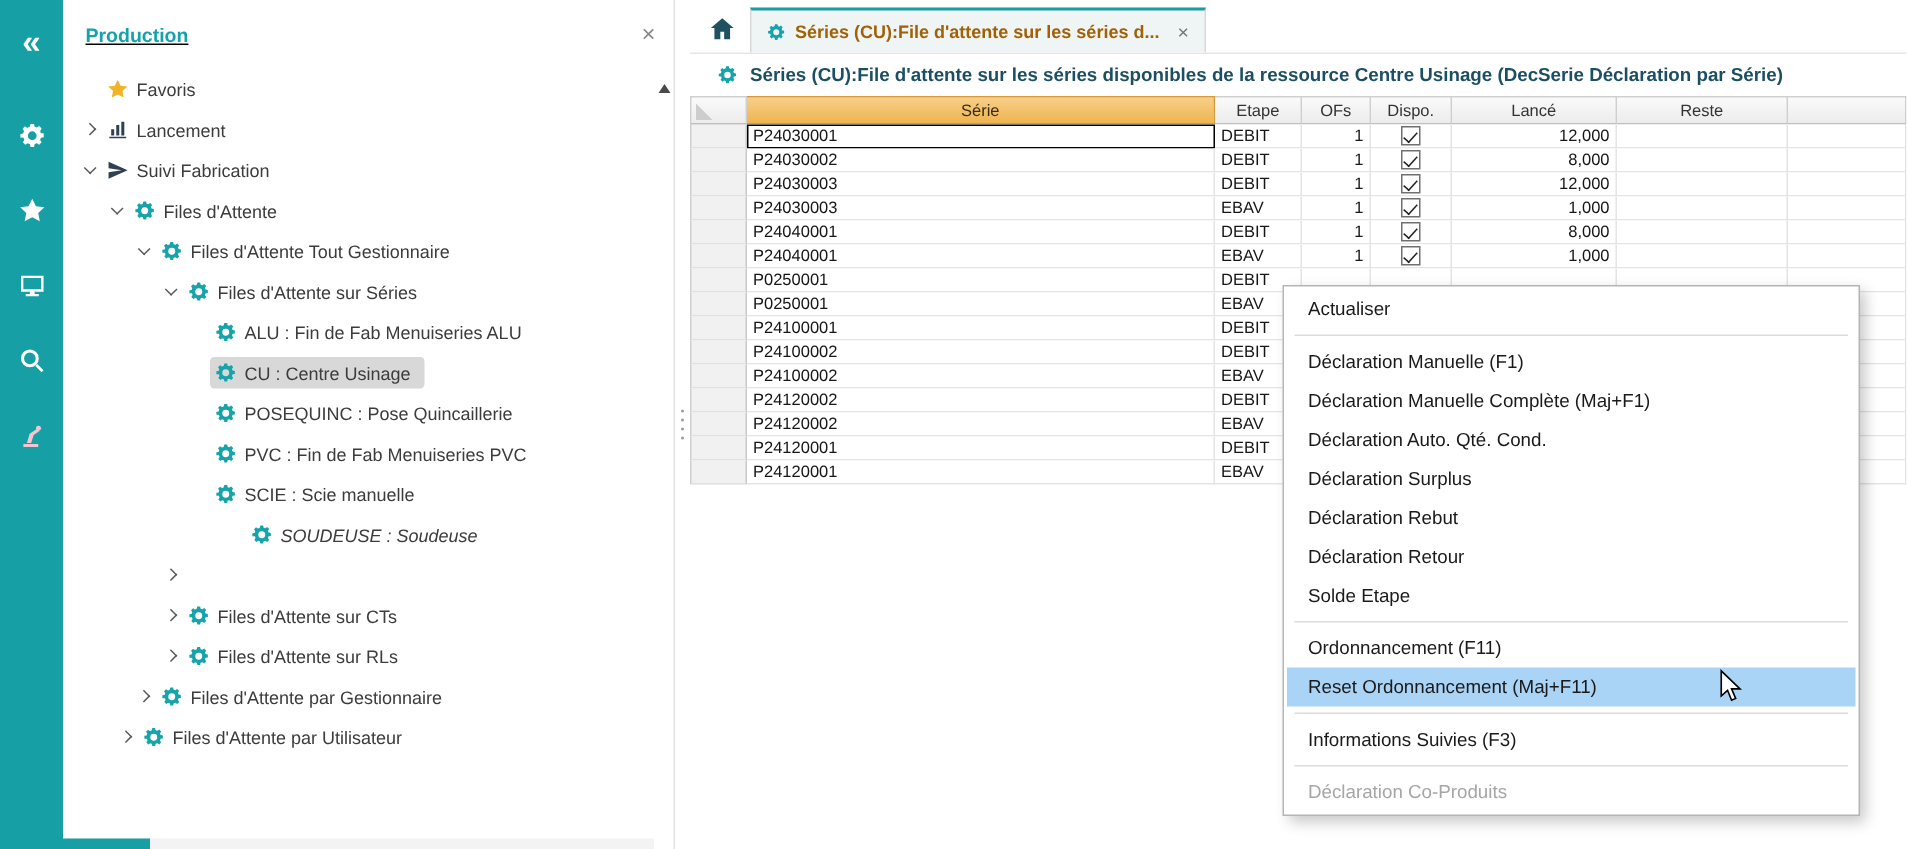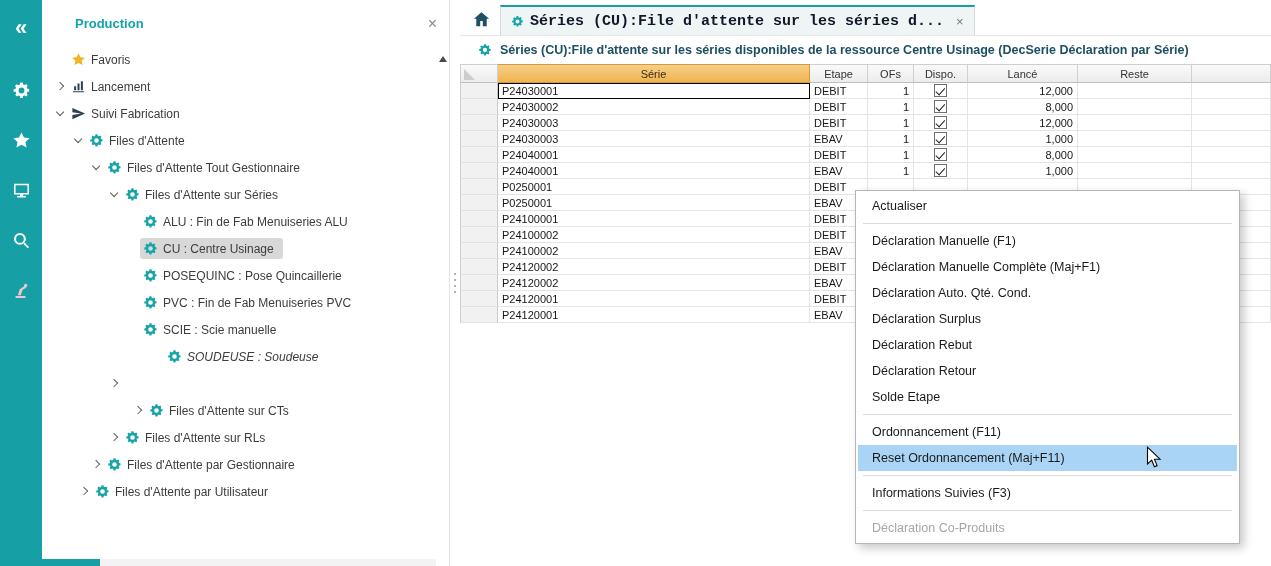--- a/index.html
+++ b/index.html
@@ -16,21 +16,21 @@
   .rail-btn{height:34px;width:42px;display:flex;align-items:center;justify-content:center;}
   .rail-btn + .rail-btn{margin-top:16px;}
   .rail-btn:first-child{margin-bottom:12px;}
   .rail-glyph{color:#fff;font-size:22px;font-weight:bold;line-height:1;}
   .ic{display:block;}
   .rail-ic{width:19px;height:19px;fill:#fff;}
   .rail-ic.robot{fill:#F2C6CE;}
 
   
   .sidebar{width:408px;flex-shrink:0;position:relative;background:#fff;border-right:1px solid #e3e3e3;box-sizing:border-box;}
-  .sidebar-header{height:46px;display:flex;align-items:center;padding-left:33px;}
+  .sidebar-header{height:46px;display:flex;align-items:center;padding-left:15px;text-decoration:underline;}
   .sidebar-title{color:#13A3A9;font-weight:bold;font-size:13px;}
   .sidebar-close{position:absolute;top:16px;right:12px;color:#8a8a8a;font-size:16px;line-height:1;}
   .tree{position:absolute;top:46px;left:0;right:13px;bottom:8px;overflow:hidden;}
   .tree-item{height:27px;display:flex;align-items:center;font-size:12px;color:#3c3c3c;white-space:nowrap;}
   .chev{width:16px;flex-shrink:0;display:flex;justify-content:center;align-items:center;}
   .chev i{border:solid #5a5a5a;border-width:0 1.5px 1.5px 0;padding:2.6px;display:inline-block;}
   .chev.collapsed i{transform:rotate(-45deg);}
   .chev.expanded i{transform:rotate(45deg);margin-top:-3px;}
   .ti-wrap{display:flex;align-items:center;padding:3px 9px 3px 3px;border-radius:3px;}
   .ti-wrap.selected{background:#D8D8D8;}
@@ -45,21 +45,21 @@
   .splitter{width:10px;flex-shrink:0;background:#fff;display:flex;flex-direction:column;align-items:center;justify-content:center;gap:4px;}
   .splitter .dot{width:2px;height:2px;border-radius:50%;background:#9a9a9a;}
 
   
   .main{flex:1;position:relative;background:#fff;}
   .tabbar{height:36px;display:flex;align-items:flex-end;border-bottom:1px solid #e6e6e6;background:#fff;padding-left:8px;box-sizing:border-box;}
   .home-btn{width:26px;height:28px;display:flex;align-items:center;justify-content:center;margin-bottom:2px;}
   .home-ic{width:19px;height:19px;fill:#1F5160;}
   .tab{height:30px;display:flex;align-items:center;background:#EFF4F5;border-top:2px solid #16A0A6;border-left:1px solid #d9d9d9;border-right:1px solid #d9d9d9;padding:0 10px;margin-left:6px;box-sizing:border-box;}
   .tab-gear{width:13px;height:13px;fill:#16A3A9;margin-right:6px;}
-  .tab-label{font-size:15px;font-weight:bold;color:#0f172a;white-space:nowrap;font-family:Liberation Mono, monospace;}
+  .tab-label{font-size:12px;font-weight:bold;color:#a16207;white-space:nowrap;}
   .tab-close{color:#777;font-size:13px;margin-left:12px;line-height:1;}
   .docheader{height:28px;display:flex;align-items:center;padding-left:18px;background:#fff;}
   .hdr-gear{width:14px;height:14px;fill:#16A3A9;margin-right:8px;flex-shrink:0;}
   .doc-title{font-size:12.5px;font-weight:bold;color:#1D4F63;white-space:nowrap;}
 
   
   .grid{position:absolute;top:64px;left:0;width:811px;}
   .grid-header{display:flex;height:19px;}
   .gh{box-sizing:border-box;height:19px;border-top:1px solid #cfcfcf;border-right:1px solid #cfcfcf;border-bottom:1px solid #bfbfbf;background:linear-gradient(#fafafa,#ececec);font-size:11px;color:#333;display:flex;align-items:center;justify-content:center;overflow:hidden;}
   .gh.first{border-left:1px solid #cfcfcf;position:relative;}
@@ -273,21 +273,21 @@
               <use href="#sym-gear" xlink:href="#sym-gear"></use>
             </svg>
             <span class="ti-label">SOUDEUSE : Soudeuse</span>
           </span>
         </div>
         <div class="tree-item" style="padding-left: 64px;">
           <span class="chev collapsed">
             <i></i>
           </span>
         </div>
-        <div class="tree-item" style="padding-left: 88px;">
+        <div class="tree-item" style="padding-left: 64px;">
           <span class="chev collapsed">
             <i></i>
           </span>
           <span class="ti-wrap">
             <svg class="ic ti-ic fill-gear">
               <use href="#sym-gear" xlink:href="#sym-gear"></use>
             </svg>
             <span class="ti-label">Files d'Attente sur CTs</span>
           </span>
         </div>

